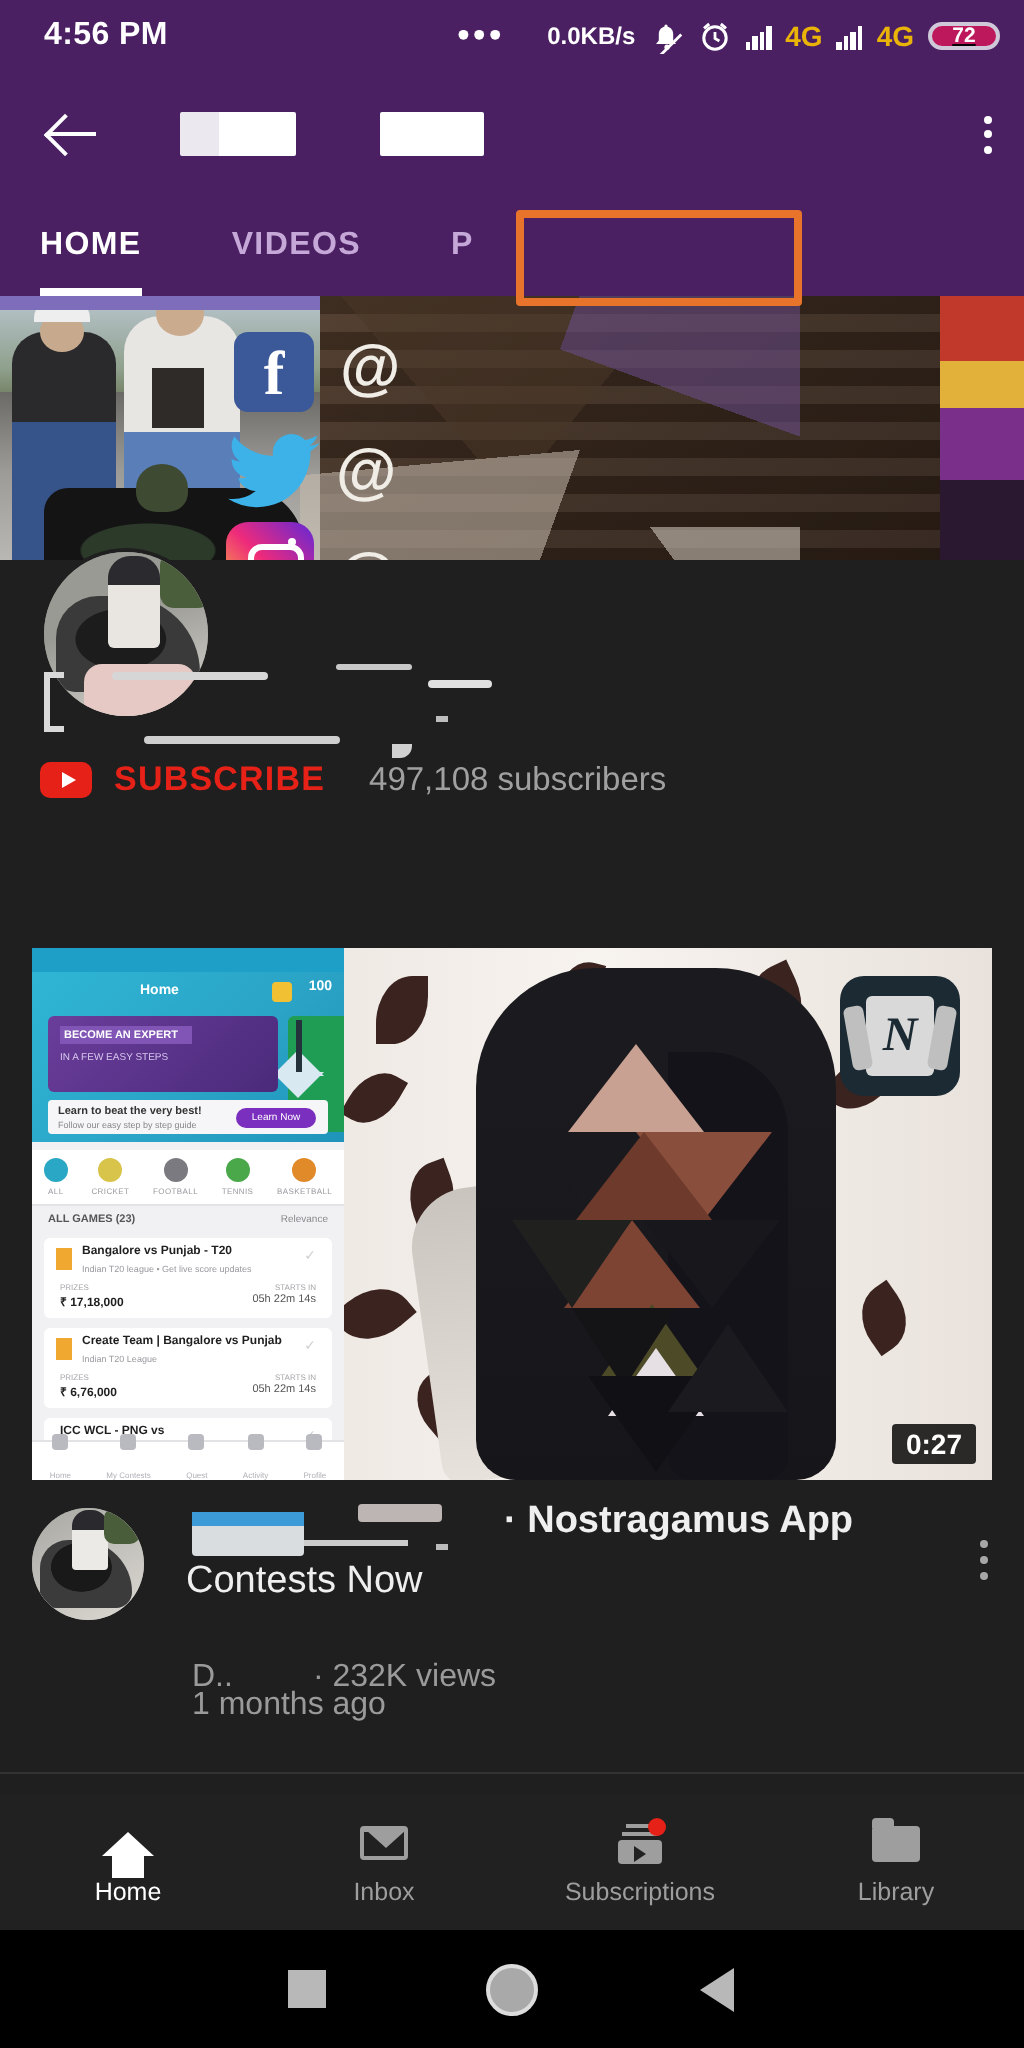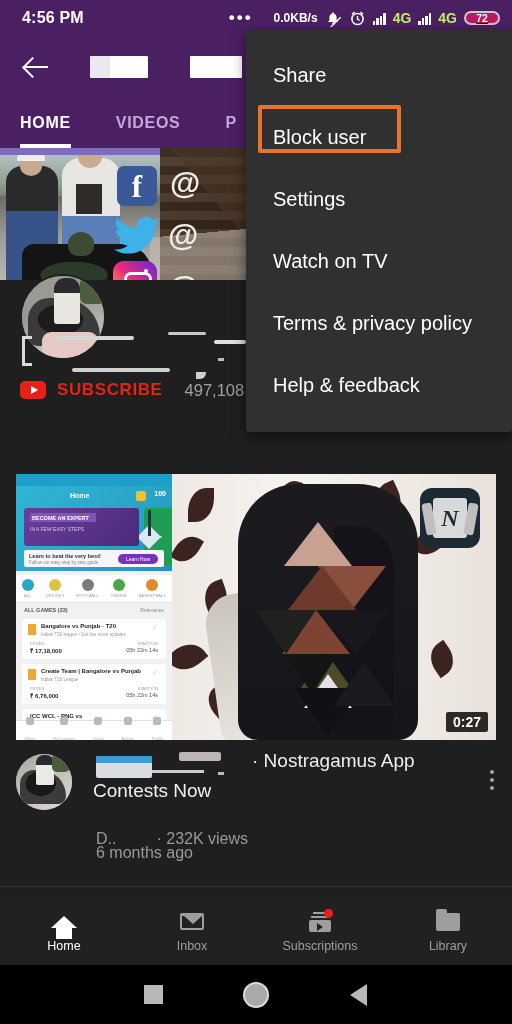--- a/index.html
+++ b/index.html
@@ -15,21 +15,21 @@
   }
   .sb-time{ color:#fff; font-size:16px; font-weight:bold; margin-left:22px; letter-spacing:.2px; }
   .sb-right{ margin-left:auto; display:flex; align-items:center; gap:7px; margin-right:12px; }
   .sb-dots{ color:#fff; font-size:17px; font-weight:bold; letter-spacing:2px; line-height:10px; margin-right:14px; }
   .sb-net{ color:#fff; font-size:12px; font-weight:bold; }
   .sb-ic{ color:#fff; display:inline-flex; align-items:center; }
   .sig{ display:inline-flex; align-items:flex-end; gap:1px; height:13px; }
   .sig i{ display:block; width:2.5px; background:#fff; }
   .sig i:nth-child(1){height:4px} .sig i:nth-child(2){height:6.5px}
   .sig i:nth-child(3){height:9px} .sig i:nth-child(4){height:12px}
-  .sb-4g{ color:#bef264; font-size:14px; font-weight:bold; }
+  .sb-4g{ color:#eab308; font-size:14px; font-weight:bold; }
   .batt{
     width:36px; height:14px; border:2px solid #cfc8d8; border-radius:9px;
     display:flex; align-items:center; justify-content:center; background:#be185d; position:relative;text-decoration:underline;
   }
   .batt span{ color:#fff; font-size:10.5px; font-weight:bold; }
 
   
   .header{
     position:absolute; left:0; top:36px; width:512px; height:112px;
     background:#4b2063; z-index:25;
@@ -234,21 +234,21 @@
   .vma-p{ position:absolute; left:20px; top:1px; width:18px; height:30px;
     background:linear-gradient(180deg,#2a2a2e 0 34%,#eceae6 34% 100%); border-radius:8px 8px 2px 2px; }
   .vma-g{ position:absolute; left:36px; top:0; width:18px; height:18px; background:#4a5d3a; border-radius:5px; }
   .vm-title{ position:absolute; left:96px; top:0; width:372px; }
   .vt-redact{ position:absolute; }
   .vr1{ left:0; top:6px; width:56px; height:22px; background:#d9dde0; border-radius:2px; }
   .vr1:after{ content:""; position:absolute; left:0; top:0; width:56px; height:7px; background:#3c9ad6; }
   .vr2{ left:83px; top:2px; width:42px; height:9px; background:#bdb4b4; border-radius:2px; }
   .vr3{ left:56px; top:20px; width:52px; height:3px; background:#cdcdcd; }
   .vr4{ left:122px; top:22px; width:6px; height:3px; background:#bbb; }
-  .vt-app{ position:absolute; left:156px; top:0; font-size:19px; color:#efefef; }
+  .vt-app{ position:absolute; left:156px; top:0; font-size:19px; color:#efefef;font-weight:bold; }
   .vt-second{ position:absolute; left:-3px; top:30px; font-size:19px; color:#efefef; }
   .vm-sub{ position:absolute; left:96px; top:80px; font-size:16px; color:#9a9a9a; }
   .vm-sub .d{ color:#9a9a9a; }
   .vm-sub .views{ margin-left:40px; }
   .vm-age{ position:absolute; left:96px; top:94px; font-size:16px; color:#9a9a9a; }
   .vm-kebab{ position:absolute; right:18px; top:20px; display:flex; flex-direction:column; gap:4px; }
   .vm-kebab i{ width:4px; height:4px; border-radius:50%; background:#a6a6a6; display:block; }
 
   .divider{ position:absolute; left:0; top:886px; width:512px; height:1px; background:#333; z-index:7; }
 
@@ -551,21 +551,21 @@
         <div class="vt-redact vr1"></div>
         <div class="vt-redact vr2"></div>
         <div class="vt-redact vr3"></div>
         <div class="vt-redact vr4"></div>
         <div class="vt-app">· Nostragamus App</div>
         <div class="vt-second">Contests Now</div>
       </div>
       <div class="vm-sub">
         <span class="d">D..</span><span class="views">· 232K views</span>
       </div>
-      <div class="vm-age">6 months ago</div>
+      <div class="vm-age">1 months ago</div>
       <div class="vm-kebab">
           <i></i>
           <i></i>
           <i></i>
         </div>
     </div>
   </div>
 
   <div class="divider"></div>
 
@@ -611,35 +611,15 @@
       </div>
     <div class="sn">
         <div class="sn-ci"></div>
       </div>
     <div class="sn">
         <div class="sn-tr"></div>
       </div>
     <div class="sn"></div>
   </div>
 
-  <div class="menu">
-    <div class="mi">
-      <span>Share</span>
-    </div>
-    <div class="mi highlight">
-      <span>Block user</span>
-    </div>
-    <div class="mi">
-      <span>Settings</span>
-    </div>
-    <div class="mi">
-      <span>Watch on TV</span>
-    </div>
-    <div class="mi">
-      <span>Terms &amp; privacy policy</span>
-    </div>
-    <div class="mi">
-      <span>Help &amp; feedback</span>
-    </div>
-  </div>
   <div class="hl-box"></div>
 
 </div>
 
 </body></html>

